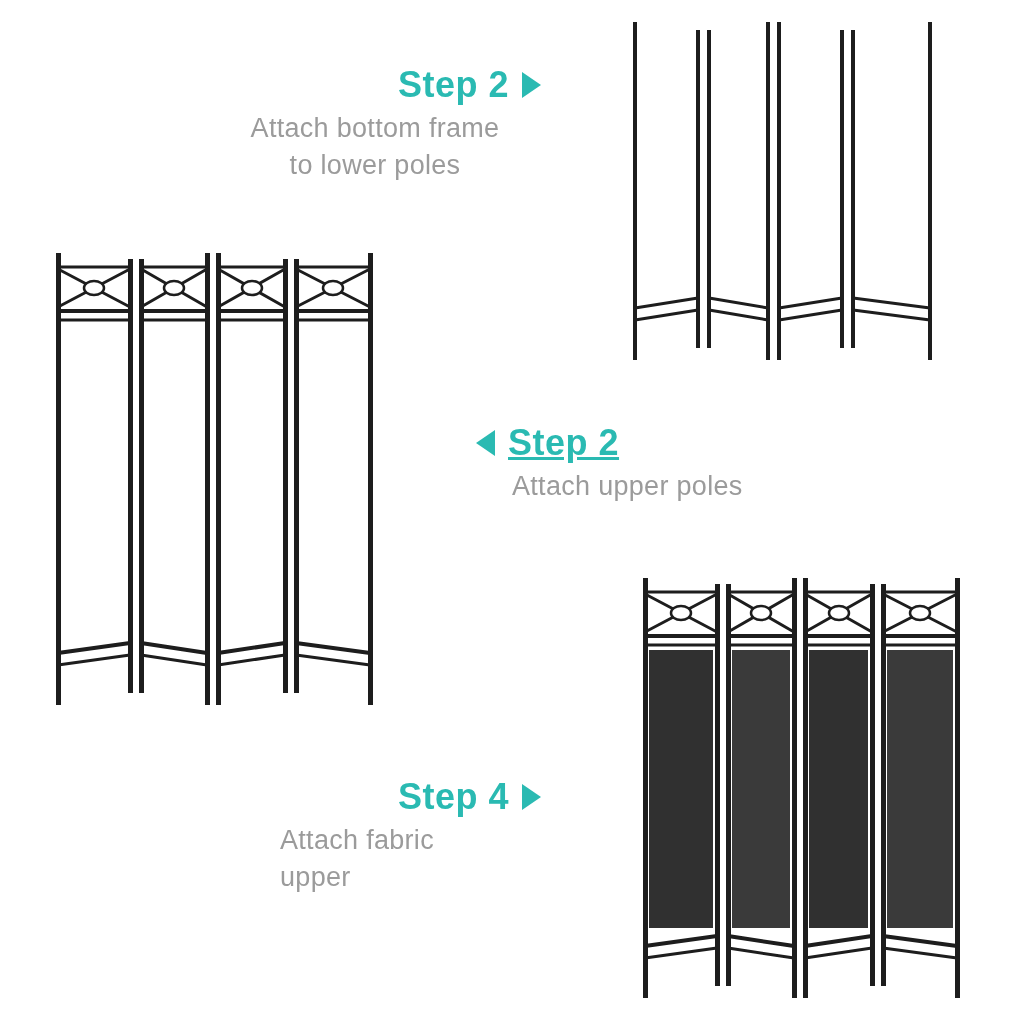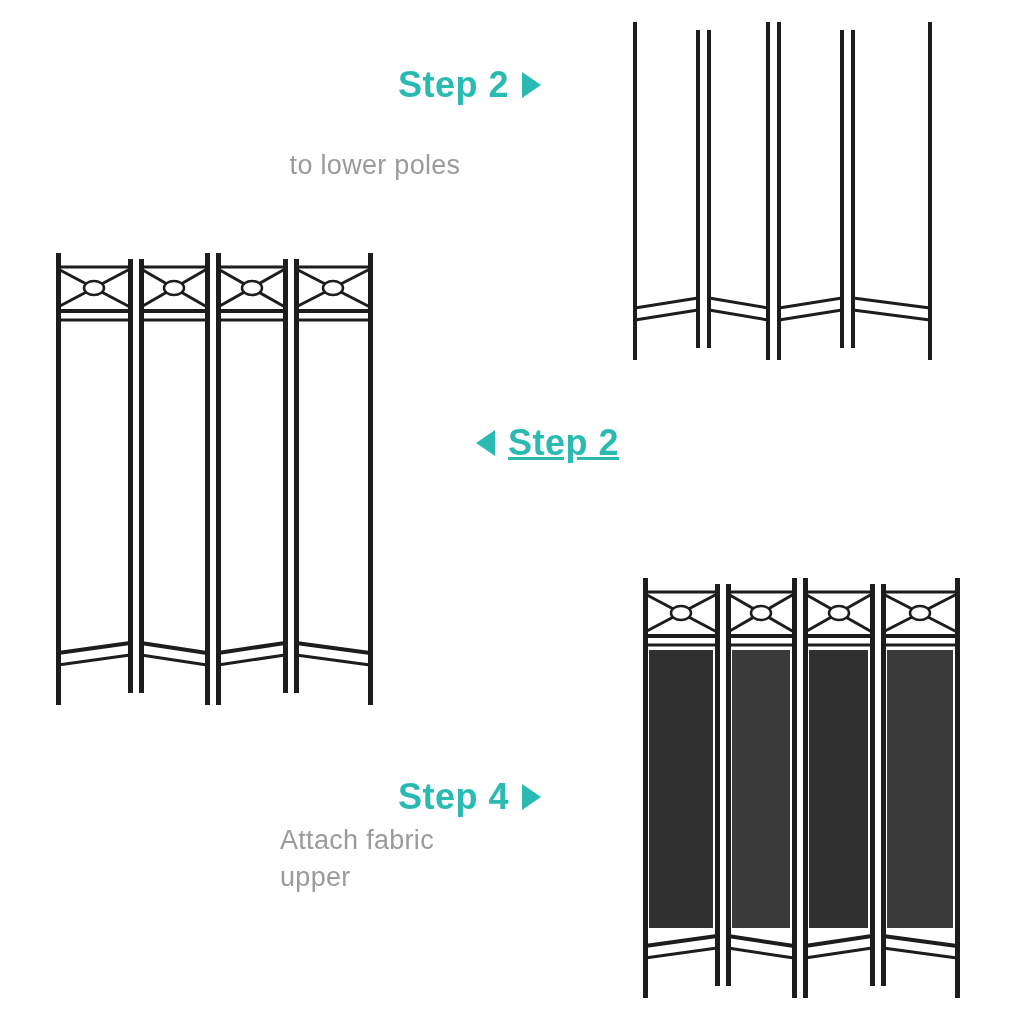--- a/index.html
+++ b/index.html
@@ -41,30 +41,30 @@
 </head>
 <body>
 
 <div>
 
   <h2 class="step-title" style="left:398px;top:64px;">
     <span>Step 2</span>
     <span class="tri tri-right"></span>
   </h2>
   <p class="step-desc" style="left:205px;top:110px;width:340px;text-align:center;">
-    <br>
+    <span>Attach bottom frame</span><br>
     <span>to lower poles</span>
   </p>
 
   <h2 class="step-title" style="left:476px;top:422px;text-decoration:underline;">
     <span class="tri tri-left"></span>
     <span>Step 2</span>
   </h2>
   <p class="step-desc" style="left:512px;top:468px;width:320px;text-align:left;">
-    <br>
+    <span>Attach upper poles</span><br>
   </p>
 
   <h2 class="step-title" style="left:398px;top:776px;">
     <span>Step 4</span>
     <span class="tri tri-right"></span>
   </h2>
   <p class="step-desc" style="left:280px;top:822px;width:280px;text-align:left;">
     <span>Attach fabric</span><br>
     <span>upper</span>
   </p>

